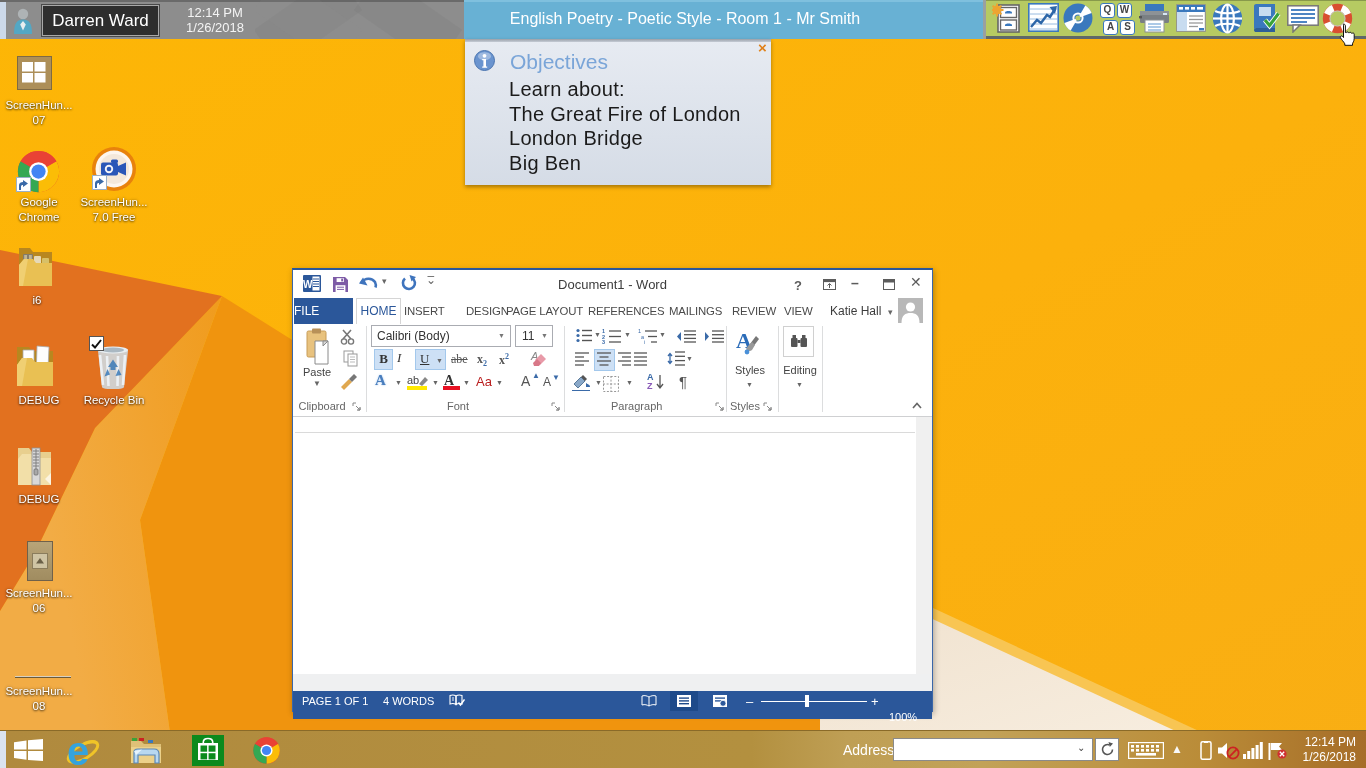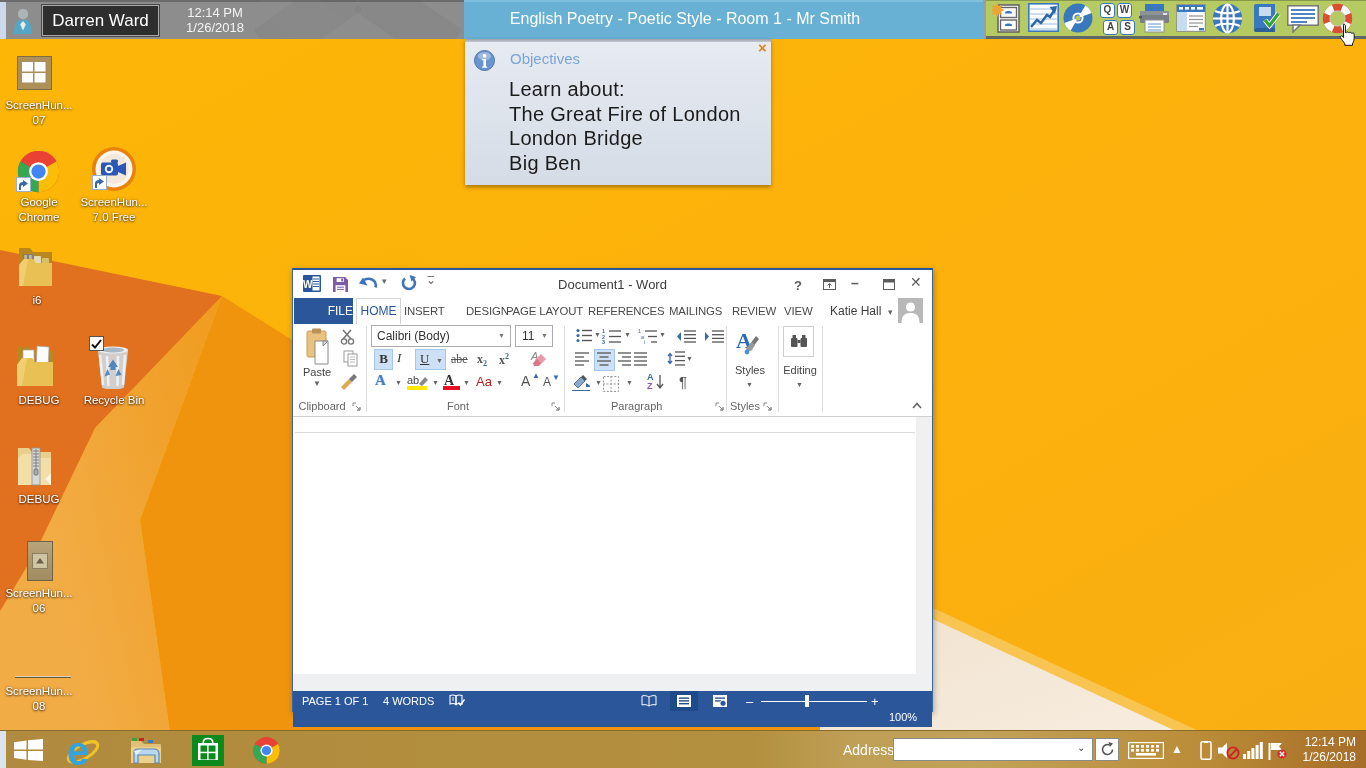--- a/index.html
+++ b/index.html
@@ -188,21 +188,21 @@
 
 <div class="abs" style="left:465px;top:39px;width:306px;height:146px;background:linear-gradient(#e7ebf2,#d5dce6);box-shadow:0 2px 4px rgba(0,0,0,.35);">
   <div class="abs" style="left:0;top:0;width:306px;height:3px;background:linear-gradient(#9aa0a8,#c5cbd5);"></div>
   <svg class="abs" style="left:9px;top:11px" width="21" height="21" viewBox="0 0 21 21">
     <circle cx="10.5" cy="10.5" r="10" fill="#6a94cf"></circle>
     <circle cx="10.5" cy="10.5" r="10" fill="none" stroke="#4a74af" stroke-width="1"></circle>
     <ellipse cx="10.5" cy="6.2" rx="6.5" ry="4" fill="rgba(255,255,255,.35)"></ellipse>
     <circle cx="10.5" cy="5.8" r="1.9" fill="#fff"></circle>
     <path d="M8.2 9 L12 9 L12 16.5 L13.2 16.5 L13.2 17.8 L8.2 17.8 L8.2 16.5 L9.4 16.5 L9.4 10.3 L8.2 10.3 Z" fill="#fff"></path>
   </svg>
-  <div class="abs" style="left:45px;top:11px;color:#7aa5d8;font-size:15px;">Objectives</div>
+  <div class="abs" style="left:45px;top:11px;color:#7aa5d8;font-size:21px;">Objectives</div>
   <div class="abs" style="left:44px;top:38px;color:#1b1b1b;font-size:20px;line-height:24.6px;letter-spacing:0.3px;">Learn about:<br>The Great Fire of London<br>London Bridge<br>Big Ben</div>
   <div class="abs" style="left:293px;top:0px;color:#e0821c;font-size:15px;font-weight:bold;">×</div>
 </div>
 
 <style>
 .tabt { top:28px; color:#4a4a4a; font-size:11.4px; letter-spacing:-0.15px; line-height:26px; }
 .dlabel { position:absolute; width:86px; text-align:center; color:#fff; font-size:11.5px; line-height:15px; text-shadow:0 1px 2px rgba(0,0,0,.65), 0 0 3px rgba(0,0,0,.45); }
 </style>
 <div id="desktop">
 
@@ -361,21 +361,21 @@
     <path d="M6.5 9 L6.5 5 M4.5 6.5 L6.5 4.5 L8.5 6.5" stroke="#5c5c5c" fill="none"></path>
   </svg>
   <div class="abs" style="left:558px;top:5px;color:#5c5c5c;font-size:14px;font-weight:bold;">–</div>
   <svg class="abs" style="left:590px;top:9px" width="12" height="11" viewBox="0 0 12 11">
     <rect x="0.5" y="0.5" width="11" height="10" fill="none" stroke="#5c5c5c"></rect>
     <rect x="0.5" y="0.5" width="11" height="3" fill="#5c5c5c"></rect>
   </svg>
   <div class="abs" style="left:617px;top:4px;color:#5c5c5c;font-size:14px;">✕</div>
 
   <div class="abs" style="left:0;top:28px;width:639px;height:26px;background:#fff;"></div>
-  <div class="abs" style="left:1px;top:28px;width:59px;height:26px;background:#2b579a;color:#fff;font-size:12px;text-align:right;line-height:26px;">FILE</div>
+  <div class="abs" style="left:1px;top:28px;width:59px;height:26px;background:#2b579a;color:#fff;font-size:12px;text-align:left;line-height:26px;">FILE</div>
   <div class="abs" style="left:63px;top:28px;width:45px;height:27px;background:#fff;border:1px solid #d5d5d5;border-bottom:none;color:#2b579a;font-size:12px;text-align:center;line-height:25px;">HOME</div>
   <div class="abs tabt" style="left:111px;">INSERT</div>
   <div class="abs tabt" style="left:173px;">DESIGN</div>
   <div class="abs tabt" style="left:213px;">PAGE LAYOUT</div>
   <div class="abs tabt" style="left:295px;">REFERENCES</div>
   <div class="abs tabt" style="left:376px;">MAILINGS</div>
   <div class="abs tabt" style="left:439px;">REVIEW</div>
   <div class="abs tabt" style="left:491px;">VIEW</div>
   <div class="abs" style="left:537px;top:28px;color:#3c3c3c;font-size:12px;line-height:26px;">Katie Hall&nbsp;&nbsp;<span style="font-size:9px;color:#666;">▾</span></div>
   <div class="abs" style="left:605px;top:28px;width:25px;height:25px;background:#b8b8b8;">
@@ -612,21 +612,21 @@
     <svg class="abs" style="left:619px;top:78px" width="10" height="7" viewBox="0 0 10 7">
         <path d="M1 6 L5 1.5 L9 6" stroke="#666" stroke-width="1.6" fill="none"></path>
       </svg>
   </div>
 
   <div class="abs" style="left:0;top:147px;width:639px;height:276px;background:#fff;"></div>
   <div class="abs" style="left:2px;top:162px;width:620px;height:1px;background:#dadada;"></div>
   <div class="abs" style="left:623px;top:147px;width:16px;height:276px;background:#f0f0f0;"></div>
   <div class="abs" style="left:0;top:404px;width:639px;height:17px;background:#eff0f1;"></div>
 
-  <div class="abs" id="status" style="left:0;top:421px;width:639px;height:36px;background:#2b579a;color:#fff;font-size:11px;">
+  <div class="abs" id="status" style="left:0;top:421px;width:639px;height:28px;background:#2b579a;color:#fff;font-size:11px;">
     <div class="abs" style="left:9px;top:4px;">PAGE 1 OF 1</div>
     <div class="abs" style="left:90px;top:4px;text-align:right;">4 WORDS</div>
     <svg class="abs" style="left:156px;top:3px" width="16" height="14" viewBox="0 0 16 14">
       <path d="M1 1.5 C3.5 0.5 5.5 1 7 2 L7 10.5 C5.5 9.5 3.5 9 1 10 Z" fill="none" stroke="#fff" stroke-width="1.1"></path>
       <path d="M13 1.5 C10.5 0.5 8.5 1 7 2 L7 10.5 C8.5 9.5 10.5 9 13 10 Z" fill="none" stroke="#fff" stroke-width="1.1"></path>
       <path d="M9.5 8.5 L11.5 11 L15.5 5.5" fill="none" stroke="#fff" stroke-width="1.5"></path>
       <path d="M3 4 H5 M3 6 H5" stroke="#fff" stroke-width="0.9"></path>
     </svg>
     <svg class="abs" style="left:348px;top:4px" width="16" height="12" viewBox="0 0 16 12">
       <path d="M1 1 C4 0 6 1 8 2 C10 1 12 0 15 1 V10 C12 9 10 10 8 11 C6 10 4 9 1 10 Z" fill="none" stroke="#fff"></path>

